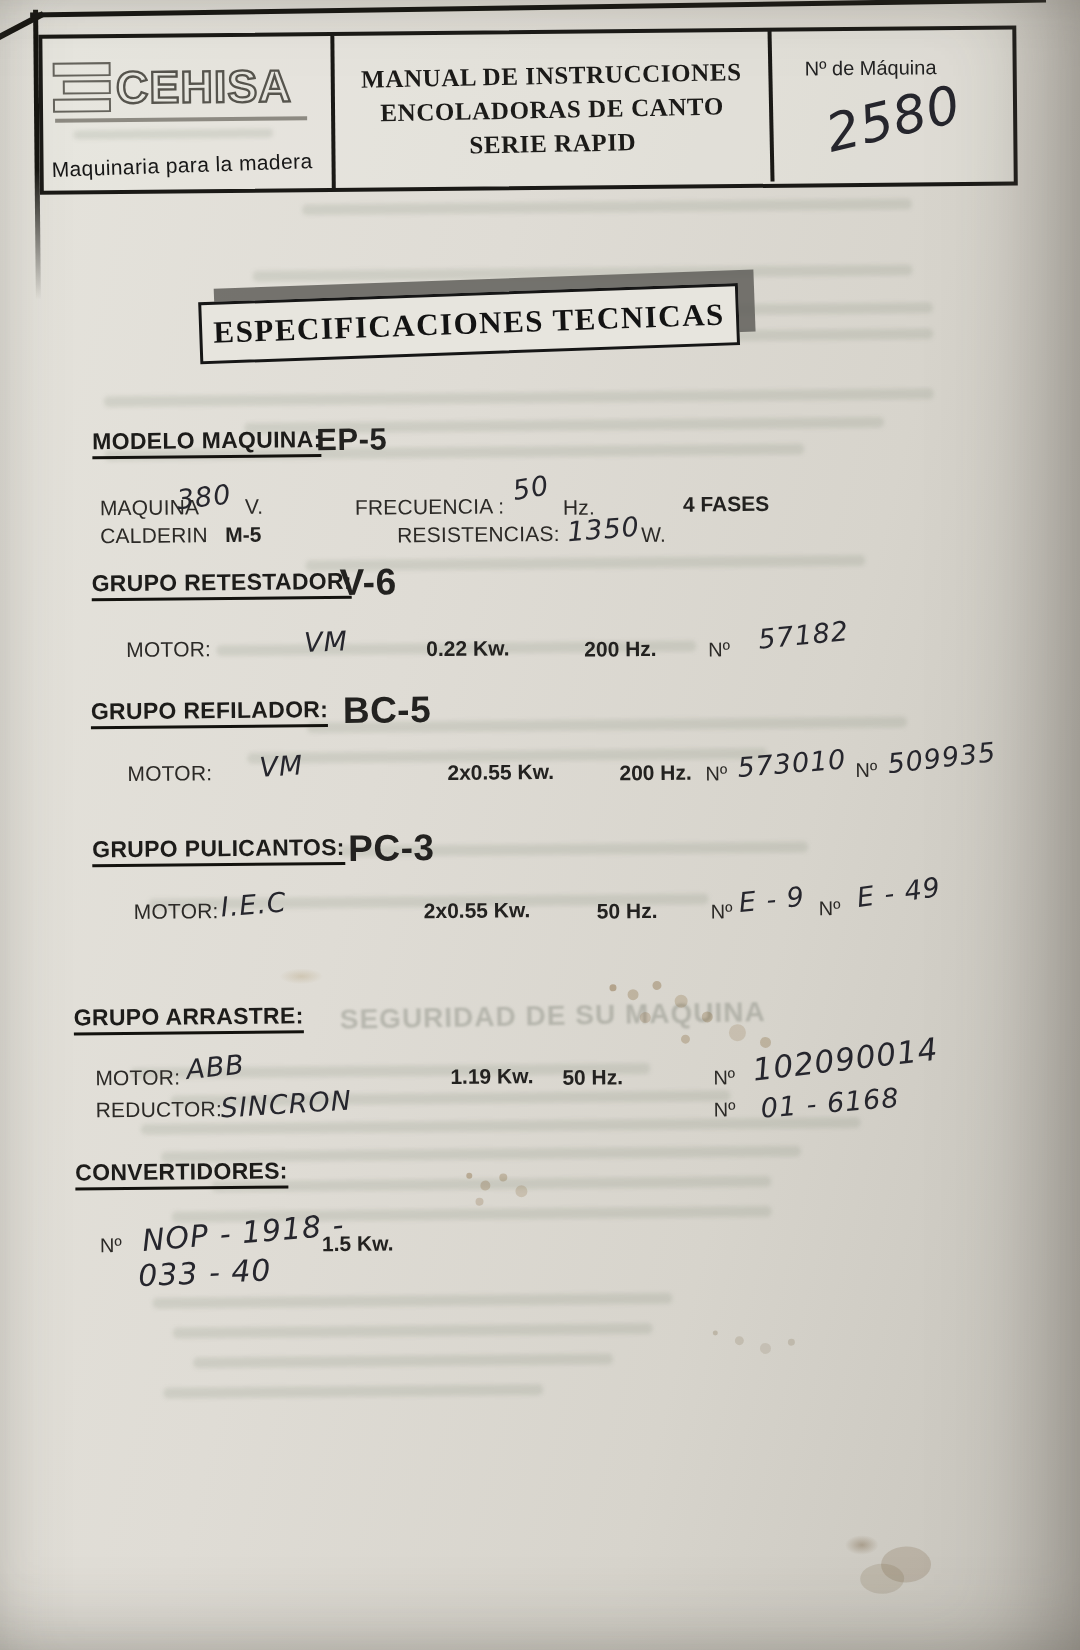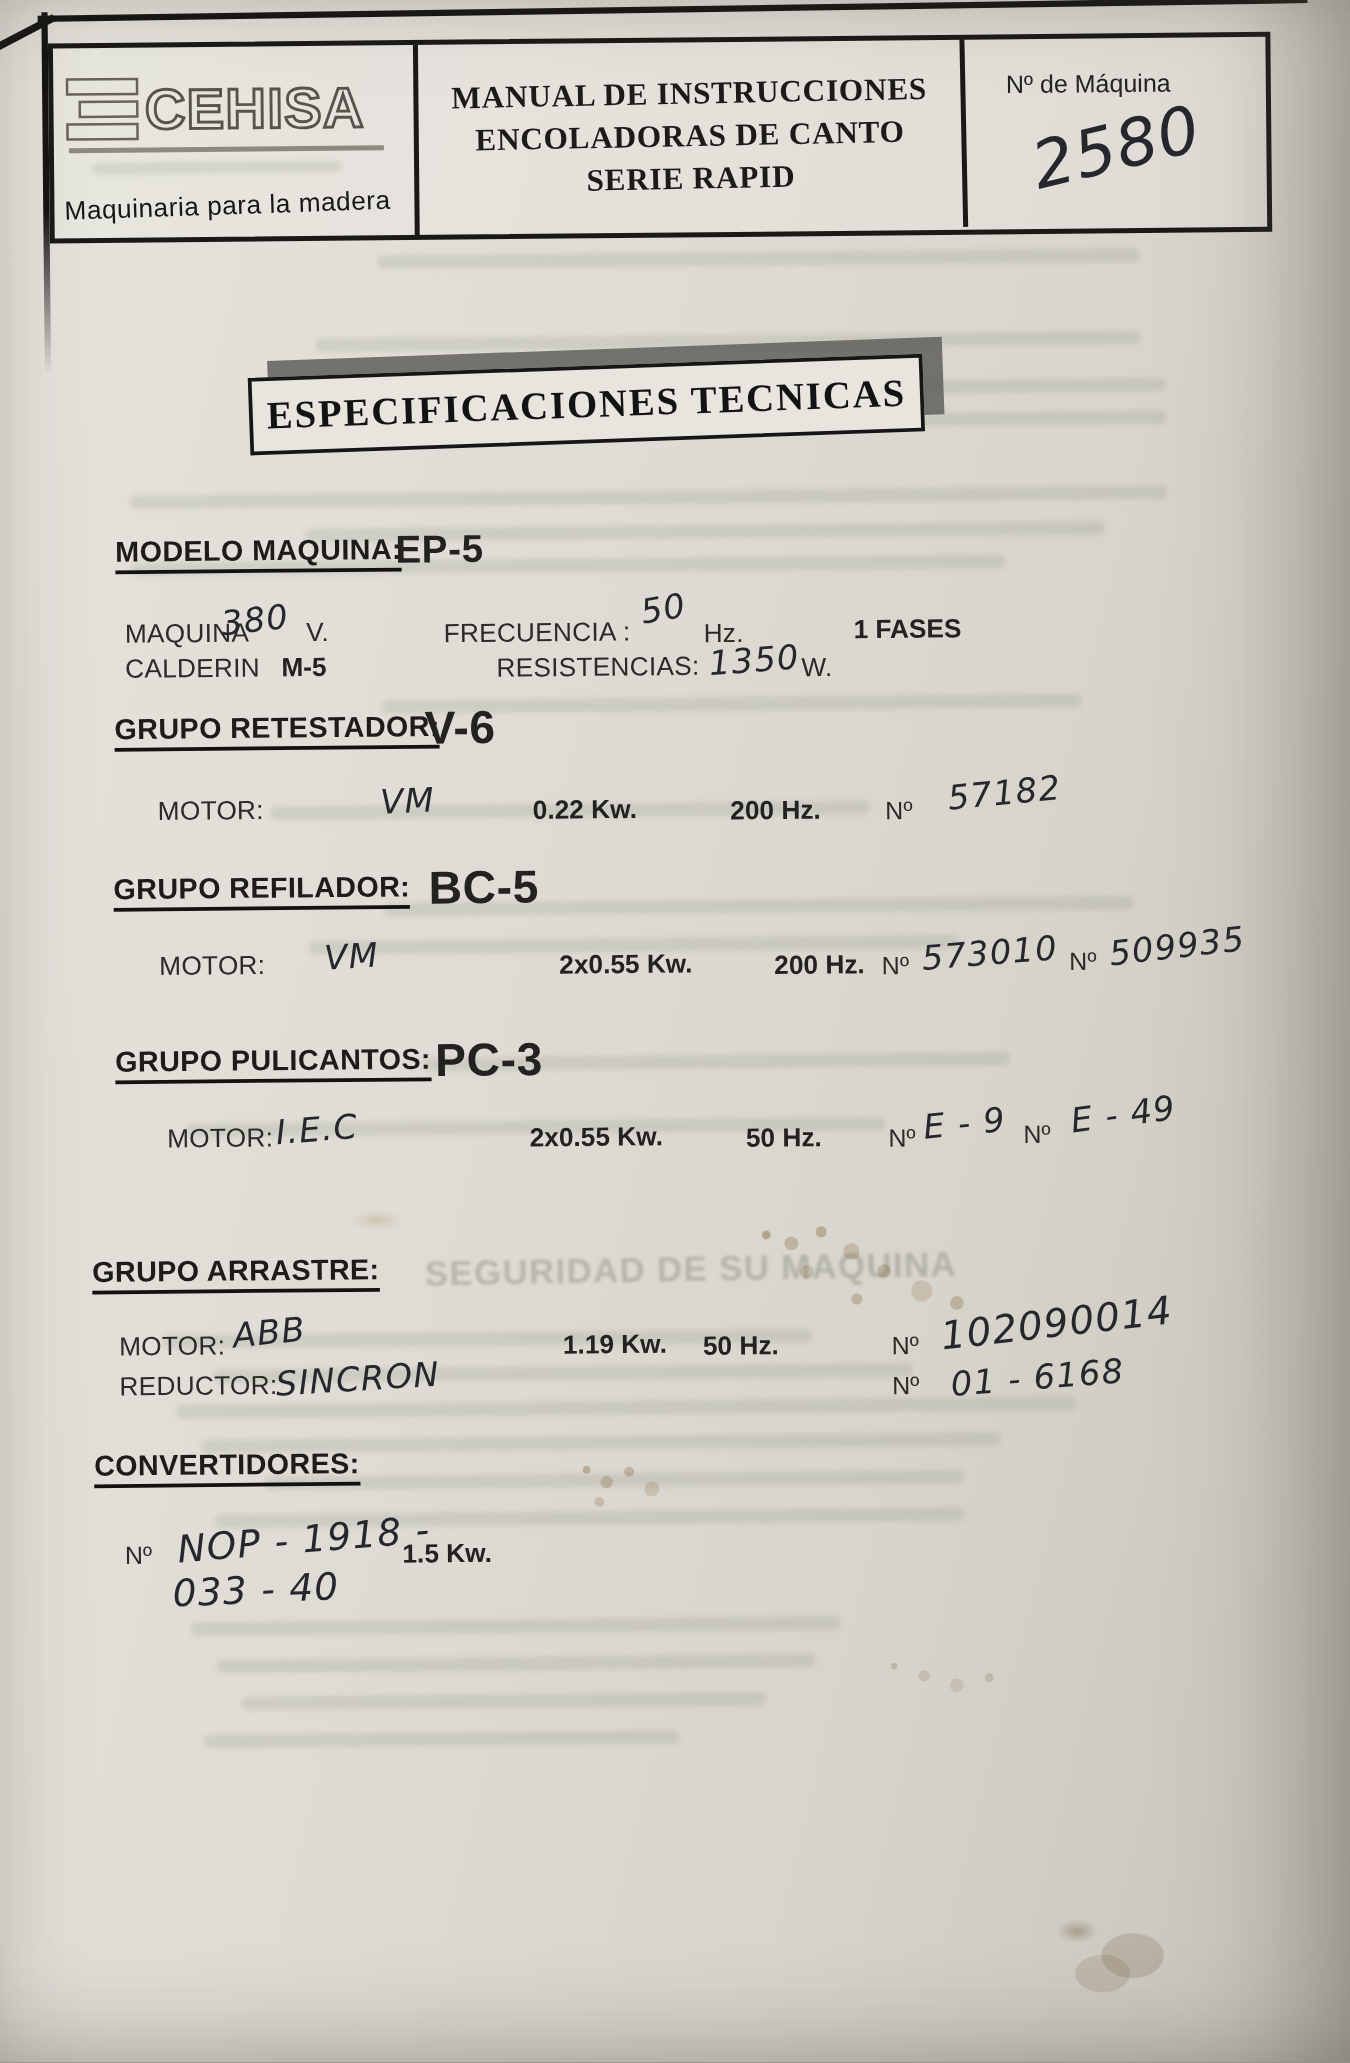--- a/index.html
+++ b/index.html
@@ -146,21 +146,21 @@
 
     <span class="a sec" style="left:88px;top:424px">MODELO MAQUINA:</span>
     <span class="a big" style="left:312px;top:420px;font-size:31px">EP-5</span>
 
     <span class="a lbl" style="left:95px;top:492px">MAQUINA</span>
     <span class="a hw hw-m" style="left:172px;top:478px;transform:rotate(-6deg)">380</span>
     <span class="a lbl" style="left:240px;top:492px">V.</span>
     <span class="a lbl" style="left:350px;top:494px">FRECUENCIA :</span>
     <span class="a hw hw-m" style="left:508px;top:472px;transform:rotate(-9deg)">50</span>
     <span class="a lbl" style="left:558px;top:496px">Hz.</span>
-    <span class="a lblb" style="left:678px;top:494px">1  FASES</span>
+    <span class="a lblb" style="left:678px;top:494px">4  FASES</span>
     <span class="a lbl" style="left:95px;top:520px">CALDERIN</span>
     <span class="a lblb" style="left:220px;top:520px">M-5</span>
     <span class="a lbl" style="left:392px;top:522px">RESISTENCIAS:</span>
     <span class="a hw hw-m" style="left:562px;top:514px;transform:rotate(-4deg)">1350</span>
     <span class="a lbl" style="left:636px;top:524px">W.</span>
 
     <span class="a sec" style="left:86px;top:566px">GRUPO RETESTADOR:</span>
     <span class="a big" style="left:334px;top:560px">V-6</span>
     <span class="a lbl" style="left:120px;top:634px">MOTOR:</span>
     <span class="a hw hw-m" style="left:298px;top:624px;transform:rotate(-2deg)">VM</span>

